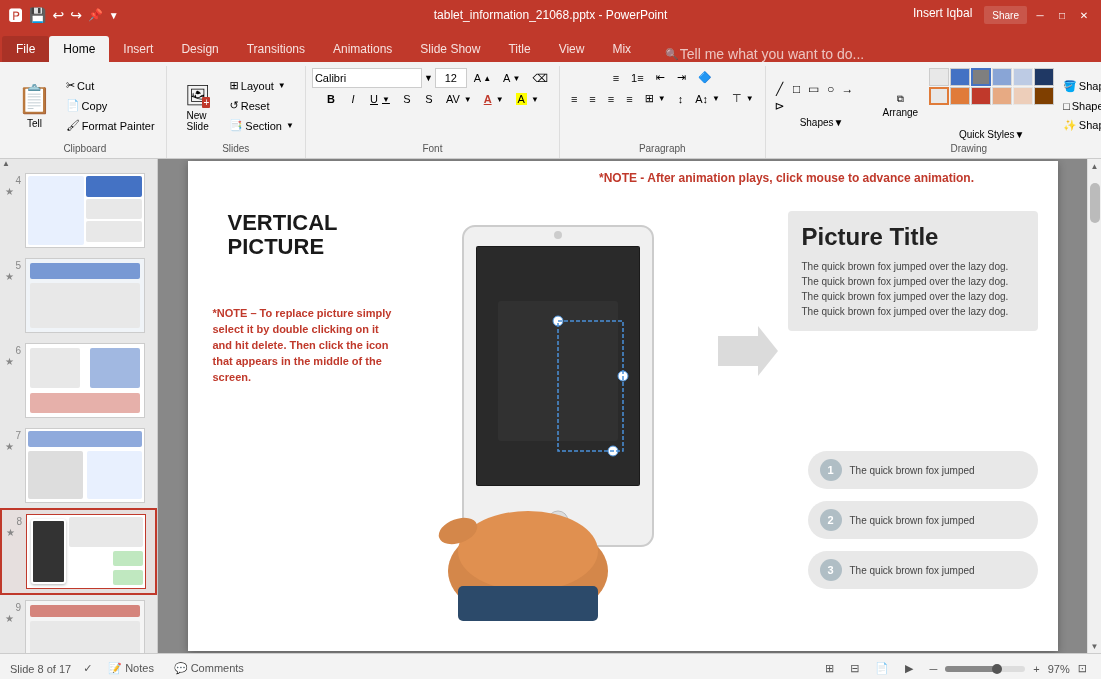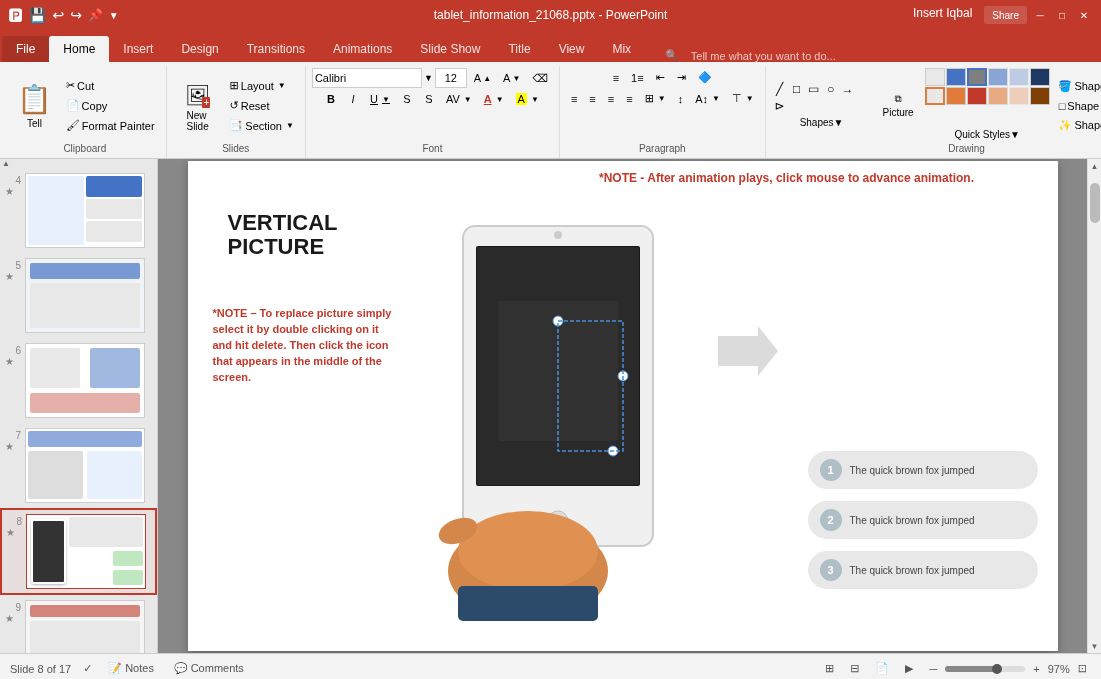--- a/index.html
+++ b/index.html
@@ -352,21 +352,21 @@
   <div class="ribbon-tab">Insert</div>
   <div class="ribbon-tab">Design</div>
   <div class="ribbon-tab">Transitions</div>
   <div class="ribbon-tab">Animations</div>
   <div class="ribbon-tab">Slide Show</div>
   <div class="ribbon-tab">Title</div>
   <div class="ribbon-tab">View</div>
   <div class="ribbon-tab">Mix</div>
   <div style="flex:1; display:flex; align-items:center; padding-left:20px;">
     <span style="font-size:11px; color:rgba(255,255,255,0.7);">🔍</span>
-    <span style="font-size:11px; color:rgba(255,255,255,0.7); margin-left:12px;">Tell me what you want to do...</span>
+    <span style="font-size:14px; color:rgba(255,255,255,0.7); margin-left:1px;">Tell me what you want to do...</span>
   </div>
 </div>
 
 <div class="ribbon-content">
 
   <div class="ribbon-group">
     <div class="ribbon-group-content">
       <div class="btn-large">
         <div style="font-size:28px;">📋</div>
         <span>Tell</span>
@@ -480,21 +480,21 @@
           <div class="shape-item">□</div>
           <div class="shape-item">▭</div>
           <div class="shape-item">○</div>
           <div class="shape-item">→</div>
           <div class="shape-item">⊳</div>
         </div>
         <div class="btn-small" style="font-size:10px;">Shapes▼</div>
       </div>
       <div class="btn-large" style="height:50px; font-size:10px;">
         <div>⧉</div>
-        <span>Picture</span>
+        <span>Arrange</span>
       </div>
 
       <div style="display:flex; flex-direction:column; align-items:center; gap:2px;">
         <div class="quick-styles-grid">
           <div class="qs-cell" style="background:#e8e8e8;"></div>
           <div class="qs-cell" style="background:#4472C4;"></div>
           <div class="qs-cell" style="background:#7f7f7f; border:2px solid #4472C4;"></div>
           <div class="qs-cell" style="background:#4472C4; opacity:0.6;"></div>
           <div class="qs-cell" style="background:#4472C4; opacity:0.3;"></div>
           <div class="qs-cell" style="background:#1f3864;"></div>
@@ -674,20 +674,24 @@
             <rect x="30" y="165" width="140" height="35" rx="5" fill="#2c4a6a"></rect>
           </svg>
         </div>
 
         <div style="position:absolute; left:530px; top:160px; width:60px; height:60px;">
           <svg width="60" height="60" viewBox="0 0 60 60">
             <polygon points="0,15 40,15 40,5 60,30 40,55 40,45 0,45" fill="#ccc" opacity="0.7"></polygon>
           </svg>
         </div>
 
+        <div class="picture-title-box" style="position:absolute; right:20px; top:50px; width:250px;">
+          <div class="picture-title">Picture Title</div>
+          <div class="picture-body-text">The quick brown fox jumped over the lazy dog. The quick brown fox jumped over the lazy dog. The quick brown fox jumped over the lazy dog. The quick brown fox jumped over the lazy dog.</div>
+        </div>
 
         <div style="position:absolute; right:20px; top:290px; width:230px; display:flex; flex-direction:column; gap:12px;">
           <div class="numbered-item">
             <div class="num-circle">1</div>
             <span>The quick brown fox jumped</span>
           </div>
           <div class="numbered-item">
             <div class="num-circle">2</div>
             <span>The quick brown fox jumped</span>
           </div>

